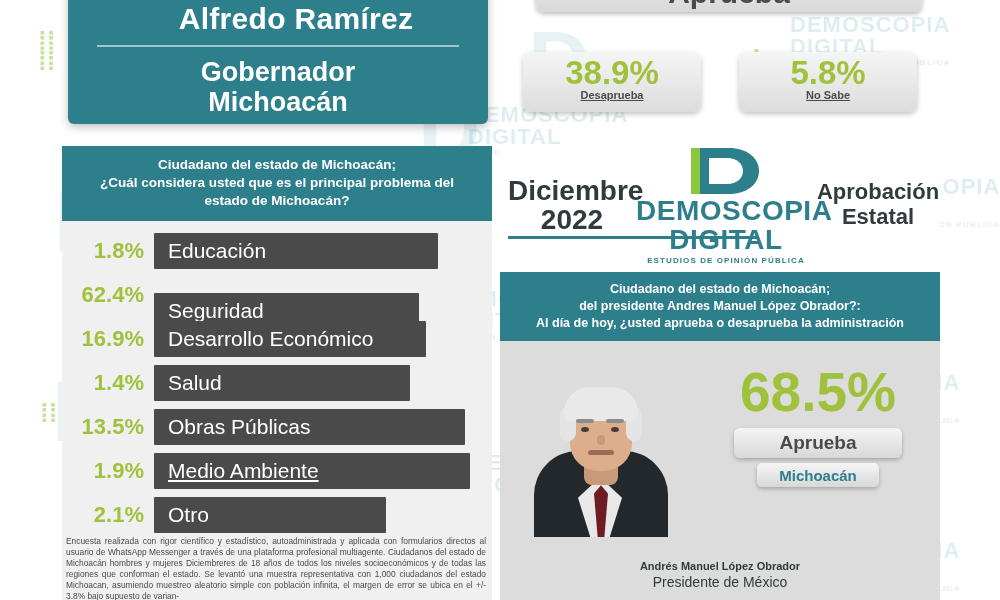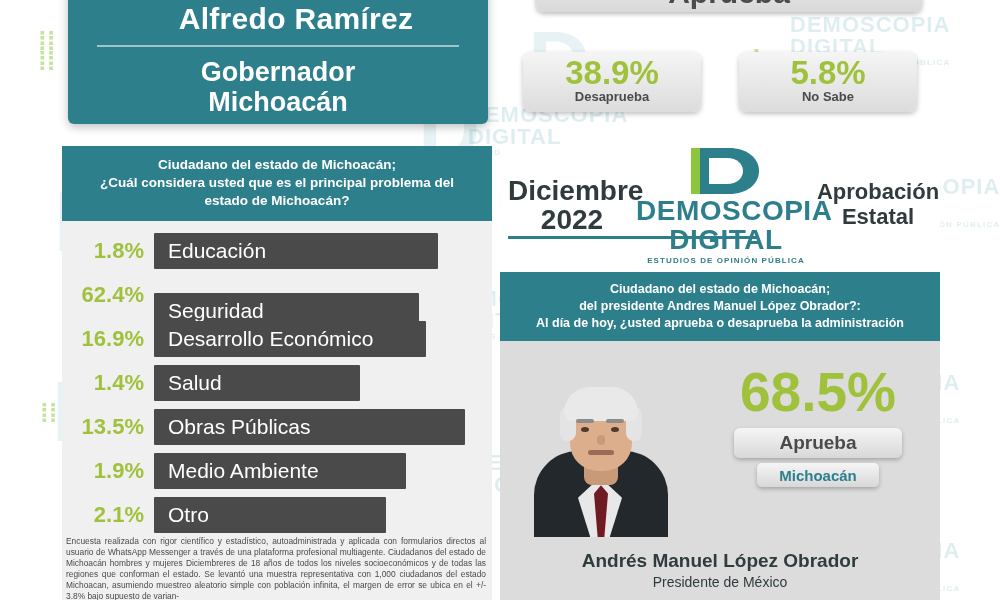--- a/index.html
+++ b/index.html
@@ -63,21 +63,21 @@
   }
   .pillbox {
     position:absolute;
     background:linear-gradient(#f5f5f5,#dcdcdc);
     border-radius:8px;
     box-shadow:0 2px 5px rgba(0,0,0,0.25);
     text-align:center;
     padding-top:4px;
   }
   .pillbox .pct { font-size:33px; font-weight:700; color:#9fc13c; line-height:1.05; }
-  .pillbox .lbl { font-size:13px; font-weight:700; color:#4a4a4a; margin-top:-2px; }
+  .pillbox .lbl { font-size:11px; font-weight:700; color:#4a4a4a; margin-top:-2px;text-decoration:underline; }
   #box-desaprueba { left:523px; top:52px; width:178px; height:60px; }
   #box-nosabe     { left:739px; top:52px; width:178px; height:60px; }
 
   
   .left-panel {
     position:absolute; left:62px; top:146px; width:430px; height:454px;
     background:#f0f0f0;
   }
   .question-head {
     background:#2e7f8c; color:#fff; padding:10px 16px 11px;
@@ -146,21 +146,21 @@
     margin:5px auto 0; width:122px; height:24px;
     background:linear-gradient(#f5f5f5,#d8d8d8);
     border-radius:5px; box-shadow:0 2px 4px rgba(0,0,0,0.25);
     font-size:15px; font-weight:700; color:#2e7f8c;
     display:flex; align-items:center; justify-content:center;
   }
   .right-foot {
     position:absolute; left:0; bottom:0; width:100%;
     background:#dcdcdc; text-align:center; padding-bottom:10px;
   }
-  .right-foot .pname { font-size:19px; font-weight:700; color:#2f3b3d; }
+  .right-foot .pname { font-size:11px; font-weight:700; color:#2f3b3d; }
   .right-foot .prole { font-size:14px; color:#2f3b3d; margin-top:2px; }
 
   
   .portrait { position:absolute; left:14px; bottom:0; width:172px; height:196px; }
   .p-suit {
     position:absolute; bottom:0; left:20px; width:134px; height:86px;
     background:#23282d; border-radius:44px 44px 0 0;
   }
   .p-shirt {
     position:absolute; bottom:0; left:64px; width:44px; height:60px;
@@ -301,29 +301,29 @@
       <div class="bar-row">
         <div class="bar-pct">62.4%</div>
         <div class="bar-body" style="width: 265px; margin-top: 32px;">Seguridad</div>
       </div>
       <div class="bar-row">
         <div class="bar-pct">16.9%</div>
         <div class="bar-body" style="width: 272px;">Desarrollo Económico</div>
       </div>
       <div class="bar-row">
         <div class="bar-pct">1.4%</div>
-        <div class="bar-body" style="width: 206px;">Salud</div>
+        <div class="bar-body" style="width: 256px;">Salud</div>
       </div>
       <div class="bar-row">
         <div class="bar-pct">13.5%</div>
         <div class="bar-body" style="width: 311px;">Obras Públicas</div>
       </div>
       <div class="bar-row">
         <div class="bar-pct">1.9%</div>
-        <div class="bar-body" style="width: 252px;">Medio Ambiente</div>
+        <div class="bar-body" style="width: 316px; text-decoration: underline;">Medio Ambiente</div>
       </div>
       <div class="bar-row">
         <div class="bar-pct">2.1%</div>
         <div class="bar-body" style="width: 232px;">Otro</div>
       </div>
     </div>
 </div>
 
 <div class="footnote">Encuesta realizada con rigor científico y estadístico, autoadministrada y aplicada con formularios directos al usuario de WhatsApp Messenger a través de una plataforma profesional multiagente. Ciudadanos del estado de Michoacán hombres y mujeres Diciembreres de 18 años de todos los niveles socioeconómicos y de todas las regiones que conforman el estado. Se levantó una muestra representativa con 1,000 ciudadanos del estado Michoacan, asumiendo muestreo aleatorio simple con población infinita, el margen de error se ubica en el +/- 3.8% bajo supuesto de varian-</div>
 

